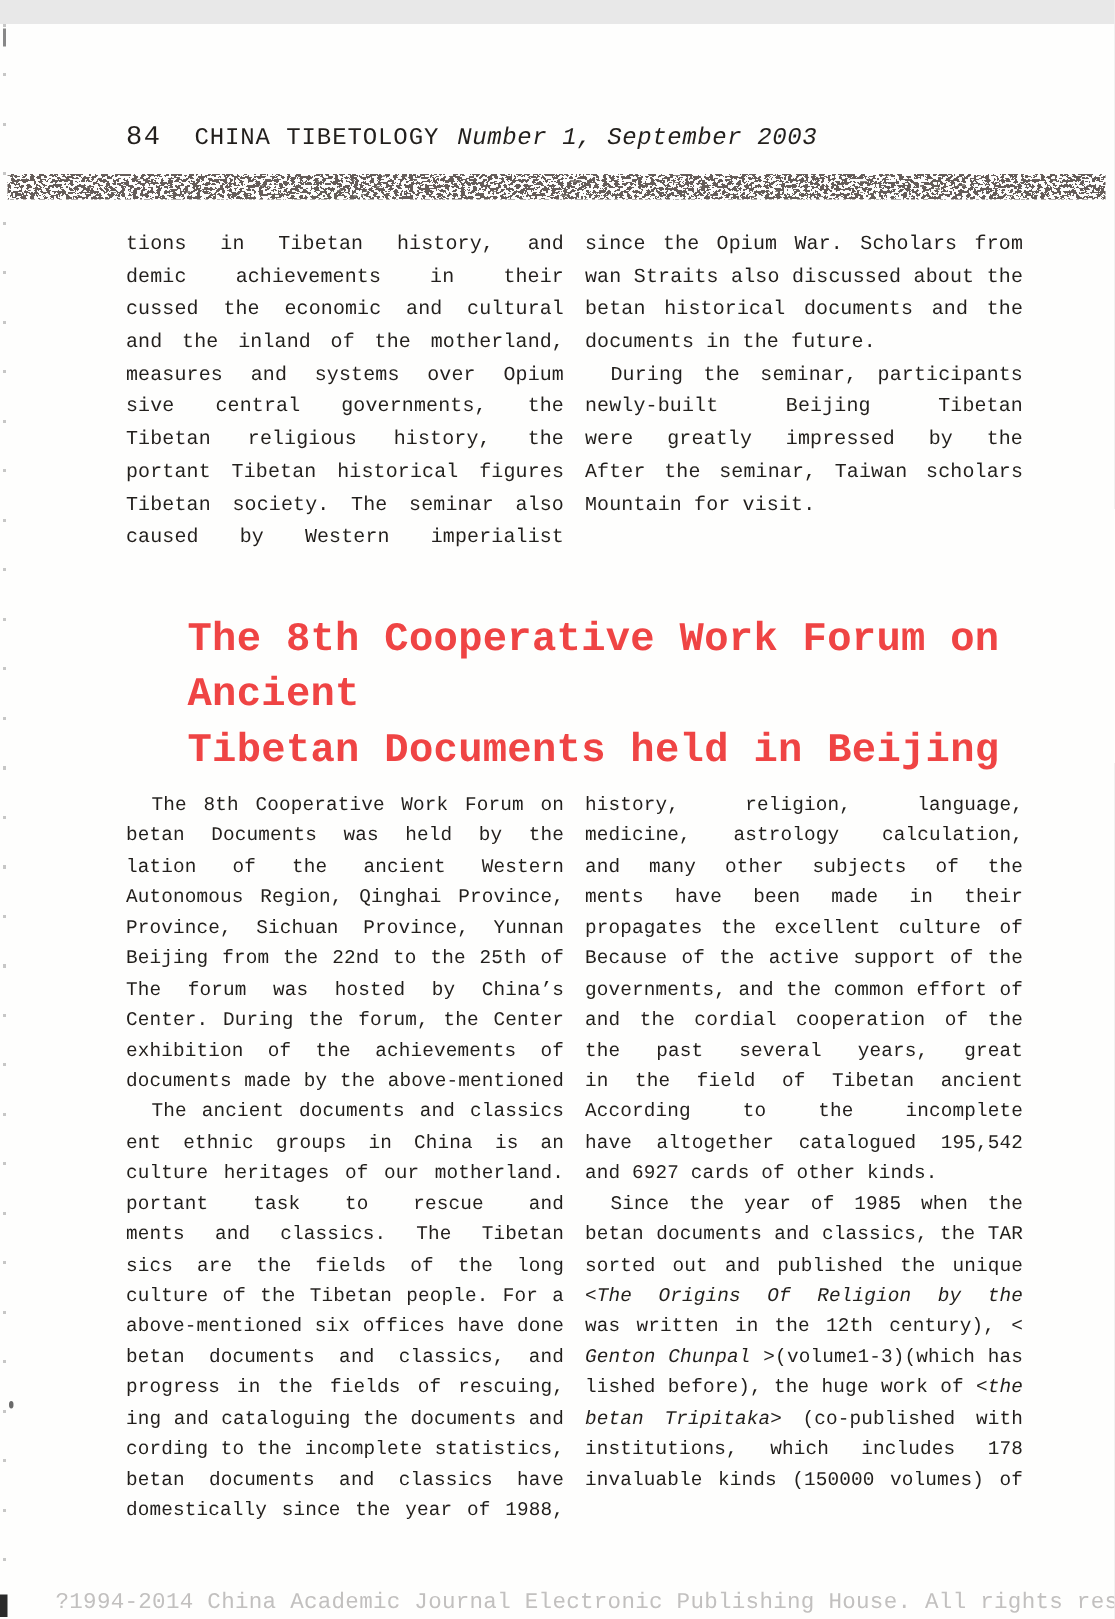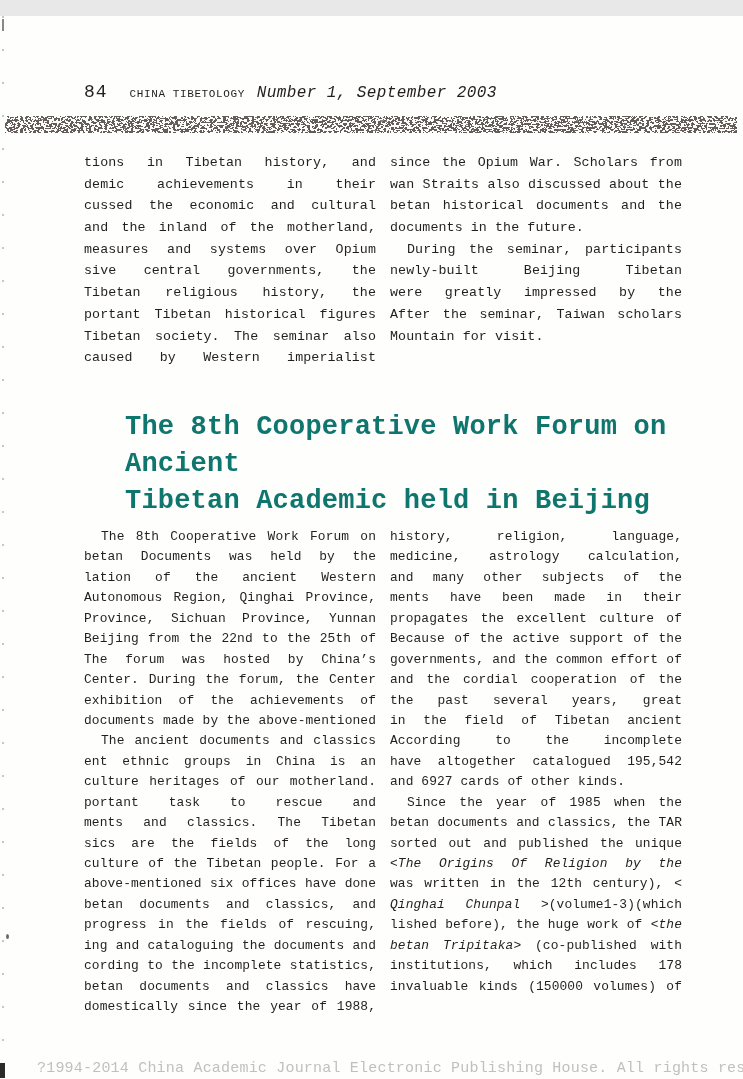--- a/index.html
+++ b/index.html
@@ -26,21 +26,21 @@
   .speck { position:absolute; background:#6a6a6a; border-radius:50%; }
   .speck.s1 { left:6px; top:918px; width:3px; height:5px; }
   .speck.s2 { left:2px; top:3px; width:2px; height:12px; border-radius:0; background:#888; }
 
   
   .running-head {
     position:absolute; top:66px; left:84px;
     display:flex; align-items:baseline; white-space:nowrap;
   }
   .pagenum { font-size:18px; letter-spacing:1px; }
-  .journal { font-size:11px; letter-spacing:0.6px; margin-left:22px; }
+  .journal { font-size:16px; letter-spacing:0.6px; margin-left:22px; }
   .issue   { font-size:16px; font-style:italic; margin-left:12px; letter-spacing:0.4px; }
 
   
   .noise { position:absolute; top:100px; left:5px; }
 
   
   .cols { position:absolute; left:84px; width:598px; display:flex; gap:14px; }
   .section1 { top:136px; }
   .section1 .tline { line-height:21.7px; height:21.7px; font-size:13.3px; }
   .body-sec { top:511px; }
@@ -53,21 +53,21 @@
     letter-spacing:0.1px;
   }
   .tline.plast { text-align-last:left; }
   .tline.ind { text-indent:17px; }
   .tline em { font-style:italic; }
 
   
   .article-title {
     position:absolute; top:393px; left:125px; margin:0;
     font-size:27px; line-height:37px; font-weight:bold;
-    letter-spacing:0.2px; color:#0f766e;
+    letter-spacing:0.2px; color:#ef4444;
   }
   .article-title .tl { display:block; }
 
   
   .page-footer {
     position:absolute; top:1044px; left:37px;
     font-size:15px; color:#c2c0bf; white-space:nowrap;
     letter-spacing:0.2px;
   }
   .page-footer .url { margin-left:26px; }
@@ -130,21 +130,21 @@
         <div class="tline ind"><span>During the seminar, participants paid a visit to the</span></div>
         <div class="tline"><span>newly-built Beijing Tibetan Hospital. Taiwan scholars</span></div>
         <div class="tline"><span>were greatly impressed by the progress of this Hospital.</span></div>
         <div class="tline"><span>After the seminar, Taiwan scholars went to Wu Tai</span></div>
         <div class="tline plast"><span>Mountain for visit.</span></div>
       </div>
   </section>
 
   <h1 class="article-title">
     <span class="tl">The 8th Cooperative Work Forum on Ancient</span>
-    <span class="tl">Tibetan Academic held in Beijing</span>
+    <span class="tl">Tibetan Documents held in Beijing</span>
   </h1>
 
   <section class="cols body-sec">
     <div class="col">
         <div class="tline ind"><span>The 8th Cooperative Work Forum on Ancient Ti-</span></div>
         <div class="tline"><span>betan Documents was held by the offices for the col-</span></div>
         <div class="tline"><span>lation of the ancient Western documents in the Tibet</span></div>
         <div class="tline"><span>Autonomous Region, Qinghai Province, Gansu</span></div>
         <div class="tline"><span>Province, Sichuan Province, Yunnan Province and</span></div>
         <div class="tline"><span>Beijing from the 22nd to the 25th of October, 2002.</span></div>
@@ -179,21 +179,21 @@
         <div class="tline"><span>the past several years, great progress have been made</span></div>
         <div class="tline"><span>in the field of Tibetan ancient documents and classics.</span></div>
         <div class="tline"><span>According to the incomplete statistics, the 6 offices</span></div>
         <div class="tline"><span>have altogether catalogued 195,542 cards of the books,</span></div>
         <div class="tline plast"><span>and 6927 cards of other kinds.</span></div>
         <div class="tline ind"><span>Since the year of 1985 when the project was started</span></div>
         <div class="tline"><span>betan documents and classics, the TAR office has</span></div>
         <div class="tline"><span>sorted out and published the unique copy of history</span></div>
         <div class="tline"><span>&lt;</span><em>The Origins Of Religion by the Wiseman Diwu</em><span>&gt;(which</span></div>
         <div class="tline"><span>was written in the 12th century), &lt; </span><em>selected works of</em></div>
-        <div class="tline"><em>Qinghai Chunpal</em><span> &gt;(volume1-3)(which has not been pub-</span></div>
+        <div class="tline"><em>Genton Chunpal</em><span> &gt;(volume1-3)(which has not been pub-</span></div>
         <div class="tline"><span>lished before), the huge work of &lt;</span><em>the Kanjur of the Ti-</em></div>
         <div class="tline"><em>betan Tripitaka</em><span>&gt; (co-published with the unofficial</span></div>
         <div class="tline"><span>institutions, which includes 178 volumes) and other 50</span></div>
         <div class="tline"><span>invaluable kinds (150000 volumes) of ancient Tibetan</span></div>
       </div>
   </section>
 
   <footer class="page-footer">
     <span>?1994-2014 China Academic Journal Electronic Publishing House. All rights reserved.</span>
     <span class="url">http://www.cnki.net</span>

